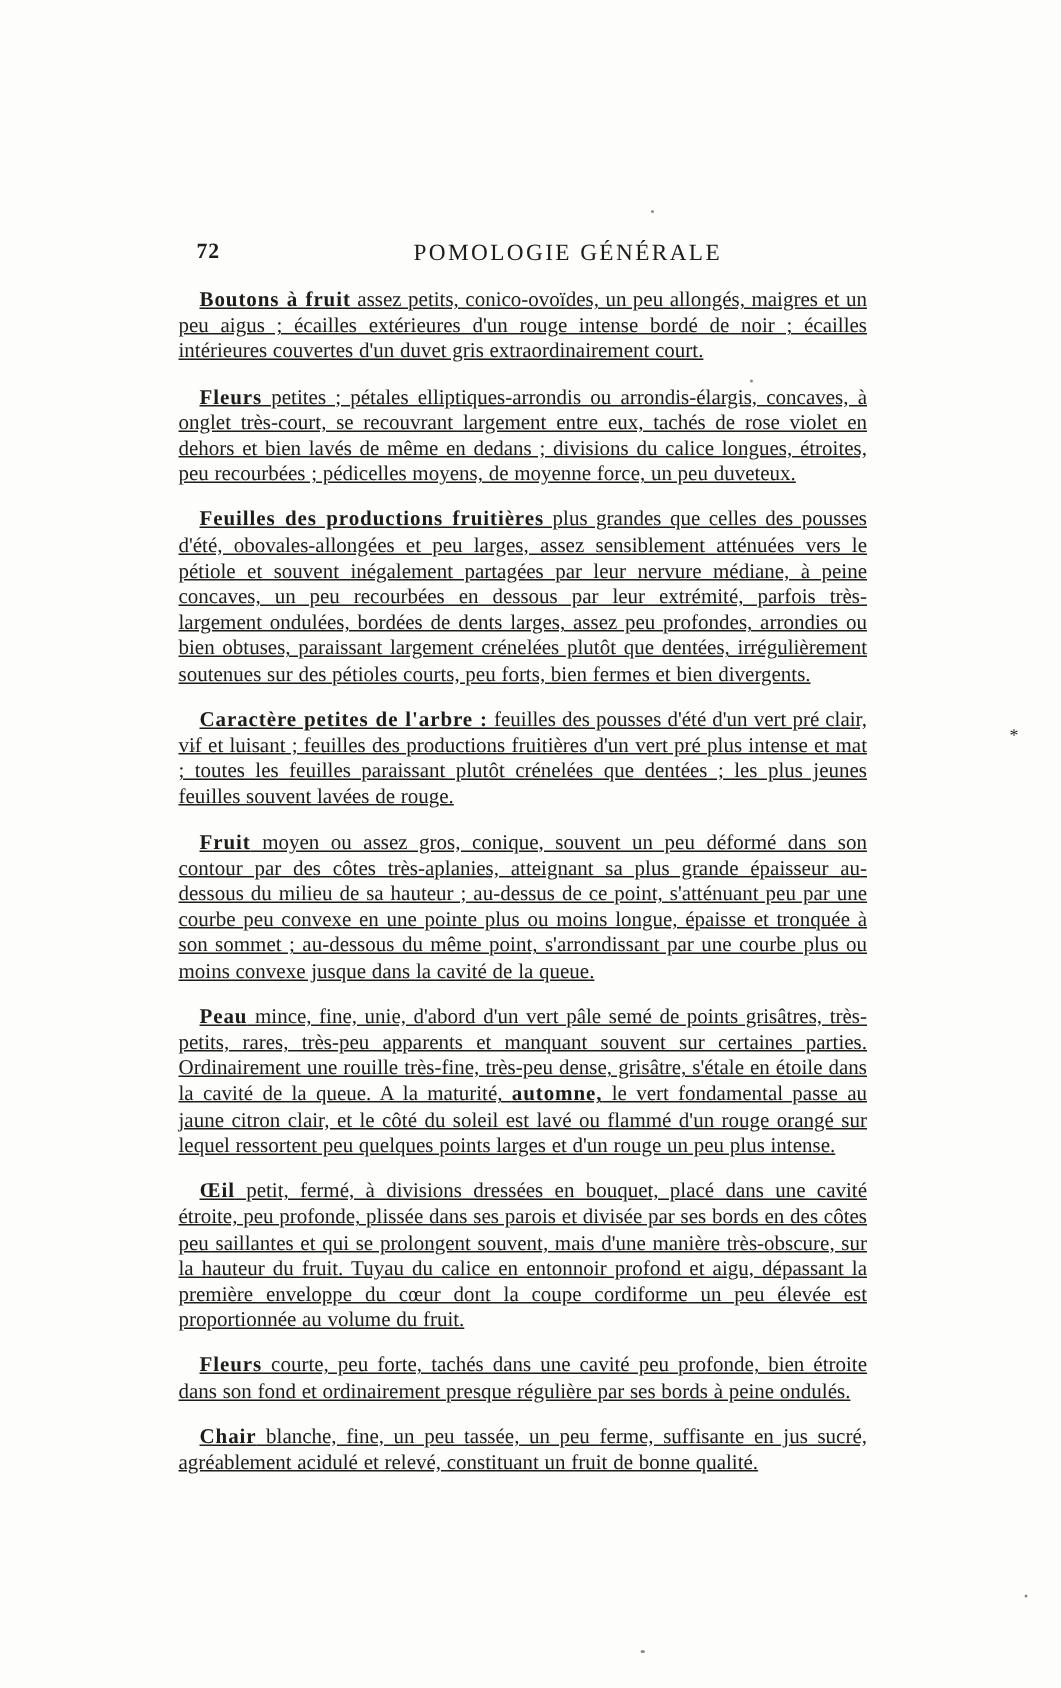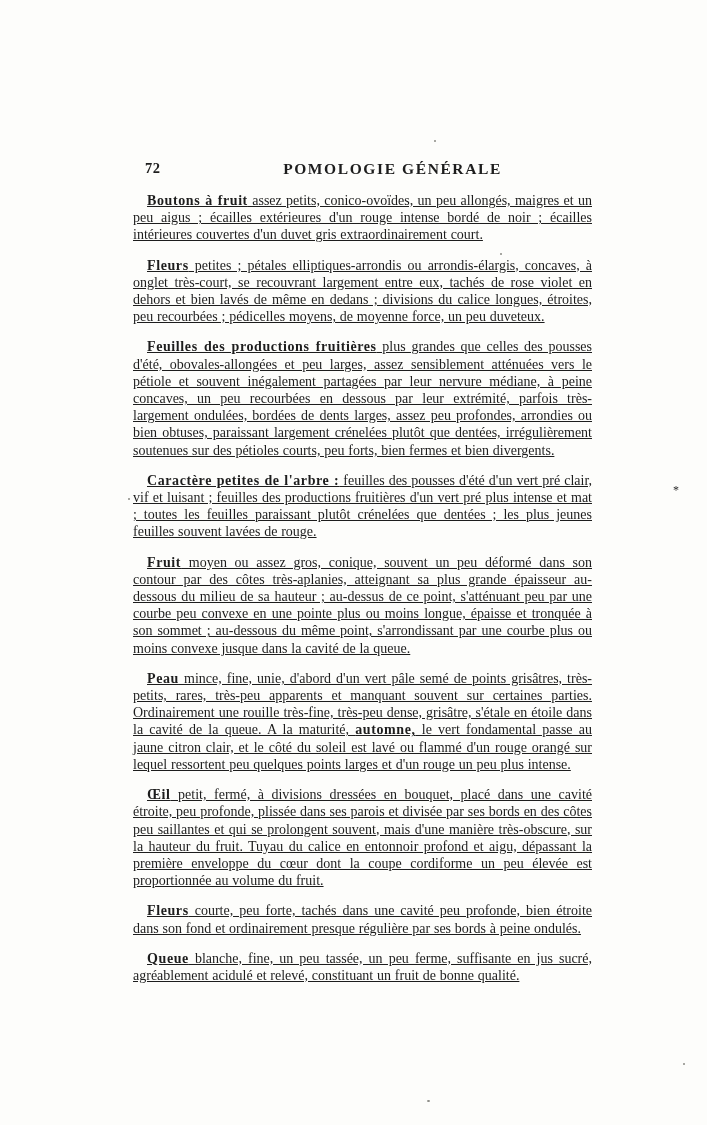--- a/index.html
+++ b/index.html
@@ -10,42 +10,42 @@
     width: 707px;
     height: 1125px;
     position: relative;
     background: #fdfdfb;
     overflow: hidden;
     font-family: "Liberation Serif", "DejaVu Serif", serif;
     color: #1d1d1d;
   }
   .sheet {
     position: absolute;
-    left: 133px;
+    left: 119px;
     top: 160px;
     width: 459px;
   }
   .page-header {
     position: relative;
     height: 22px;
   }
   .page-number {
     position: absolute;
     left: 12px;
     top: 0;
     font-size: 14.5px;
     font-weight: bold;
     letter-spacing: 0.5px;
   }
   .header-title {
     position: relative;
     left: 30px;
     text-align: center;
     font-size: 15.5px;
-    font-weight: bold;
+    font-weight: normal;
     letter-spacing: 1.6px;
   }
   .paragraphs {
     margin-top: 10px;
     text-decoration: underline;
   }
   .para {
     margin: 0;
     font-size: 14px;
     line-height: 17.2px;
@@ -85,21 +85,21 @@
   </div>
   <div class="paragraphs" id="paragraphs">
       <p class="para"><span class="lead">Boutons à fruit</span><span class="body-seg"> assez petits, conico-ovoïdes, un peu allongés, maigres et un peu aigus ; écailles extérieures d'un rouge intense bordé de noir ; écailles intérieures couvertes d'un duvet gris extraordinairement court.</span></p>
       <p class="para"><span class="lead">Fleurs</span><span class="body-seg"> petites ; pétales elliptiques-arrondis ou arrondis-élargis, concaves, à onglet très-court, se recouvrant largement entre eux, tachés de rose violet en dehors et bien lavés de même en dedans ; divisions du calice longues, étroites, peu recourbées ; pédicelles moyens, de moyenne force, un peu duveteux.</span></p>
       <p class="para"><span class="lead">Feuilles des productions fruitières</span><span class="body-seg"> plus grandes que celles des pousses d'été, obovales-allongées et peu larges, assez sensiblement atténuées vers le pétiole et souvent inégalement partagées par leur nervure médiane, à peine concaves, un peu recourbées en dessous par leur extrémité, parfois très-largement ondulées, bordées de dents larges, assez peu profondes, arrondies ou bien obtuses, paraissant largement crénelées plutôt que dentées, irrégulièrement soutenues sur des pétioles courts, peu forts, bien fermes et bien divergents.</span></p>
       <p class="para"><span class="lead">Caractère petites de l'arbre :</span><span class="body-seg"> feuilles des pousses d'été d'un vert pré clair, vif et luisant ; feuilles des productions fruitières d'un vert pré plus intense et mat ; toutes les feuilles paraissant plutôt crénelées que dentées ; les plus jeunes feuilles souvent lavées de rouge.</span></p>
       <p class="para"><span class="lead">Fruit</span><span class="body-seg"> moyen ou assez gros, conique, souvent un peu déformé dans son contour par des côtes très-aplanies, atteignant sa plus grande épaisseur au-dessous du milieu de sa hauteur ; au-dessus de ce point, s'atténuant peu par une courbe peu convexe en une pointe plus ou moins longue, épaisse et tronquée à son sommet ; au-dessous du même point, s'arrondissant par une courbe plus ou moins convexe jusque dans la cavité de la queue.</span></p>
       <p class="para"><span class="lead">Peau</span><span class="body-seg"> mince, fine, unie, d'abord d'un vert pâle semé de points grisâtres, très-petits, rares, très-peu apparents et manquant souvent sur certaines parties. Ordinairement une rouille très-fine, très-peu dense, grisâtre, s'étale en étoile dans la cavité de la queue. A la maturité, </span><span class="lead">automne,</span><span class="body-seg"> le vert fondamental passe au jaune citron clair, et le côté du soleil est lavé ou flammé d'un rouge orangé sur lequel ressortent peu quelques points larges et d'un rouge un peu plus intense.</span></p>
       <p class="para"><span class="lead">Œil</span><span class="body-seg"> petit, fermé, à divisions dressées en bouquet, placé dans une cavité étroite, peu profonde, plissée dans ses parois et divisée par ses bords en des côtes peu saillantes et qui se prolongent souvent, mais d'une manière très-obscure, sur la hauteur du fruit. Tuyau du calice en entonnoir profond et aigu, dépassant la première enveloppe du cœur dont la coupe cordiforme un peu élevée est proportionnée au volume du fruit.</span></p>
       <p class="para"><span class="lead">Fleurs</span><span class="body-seg"> courte, peu forte, tachés dans une cavité peu profonde, bien étroite dans son fond et ordinairement presque régulière par ses bords à peine ondulés.</span></p>
-      <p class="para"><span class="lead">Queue</span><span class="body-seg"> blanche, fine, un peu tassée, un peu ferme, suffisante en jus sucré, agréablement acidulé et relevé, constituant un fruit de bonne qualité.</span></p>
+      <p class="para"><span class="lead">Chair</span><span class="body-seg"> blanche, fine, un peu tassée, un peu ferme, suffisante en jus sucré, agréablement acidulé et relevé, constituant un fruit de bonne qualité.</span></p>
     </div>
 </div>
 
 <span class="margin-asterisk">*</span>
 
 <div class="speck" style="left:434px; top:140px; width:2px; height:2px;"></div>
 <div class="speck" style="left:500px; top:253px; width:2px; height:2px;"></div>
 <div class="speck" style="left:427px; top:1100px; width:3px; height:2px;"></div>
 <div class="speck" style="left:683px; top:1063px; width:2px; height:2px;"></div>
 <div class="speck" style="left:128px; top:498px; width:2px; height:2px;"></div>

